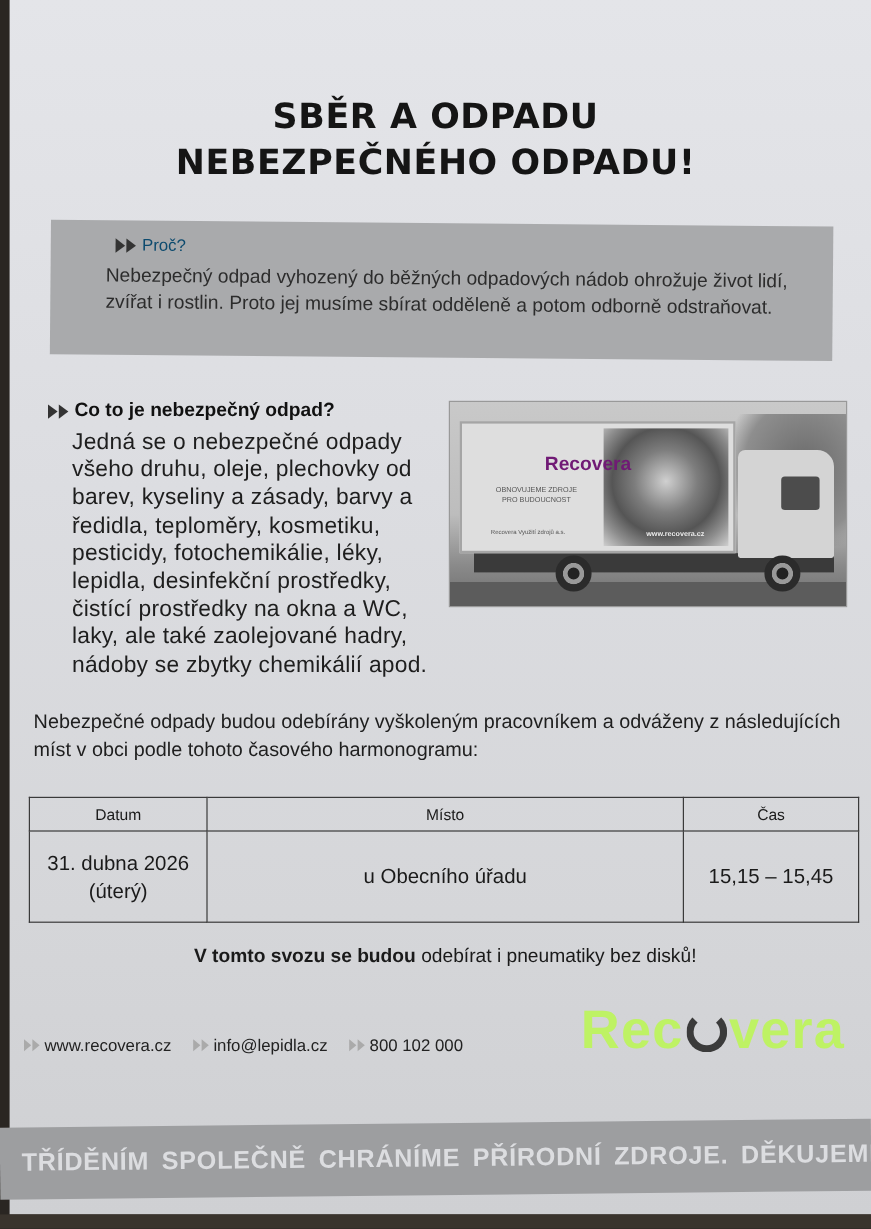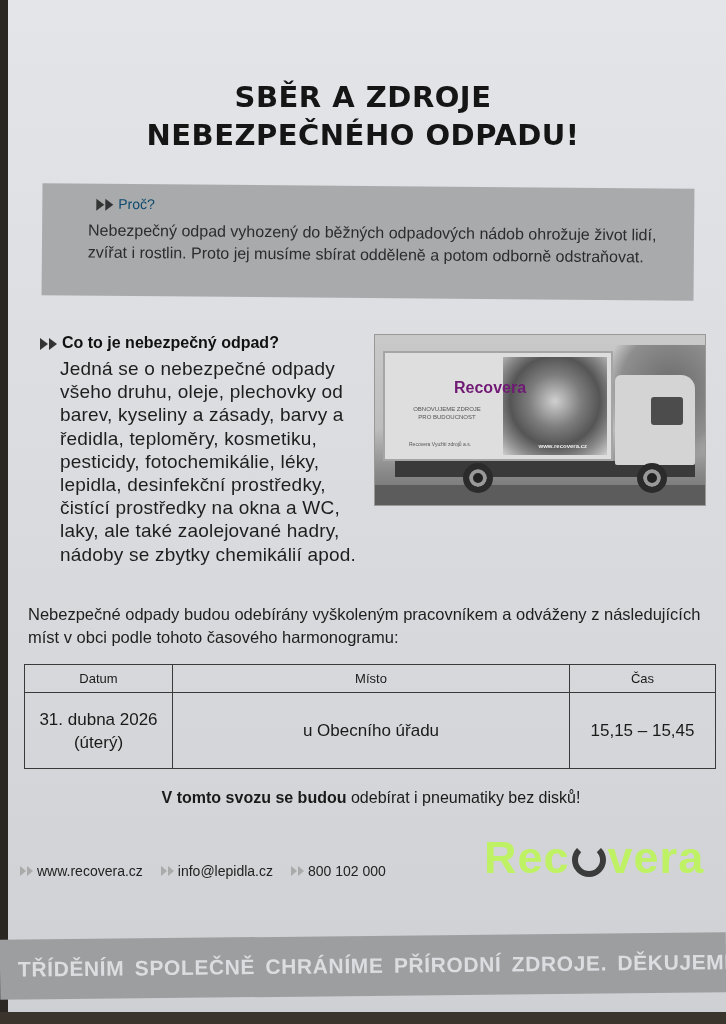--- a/index.html
+++ b/index.html
@@ -68,21 +68,21 @@
     background: #d4d4d4; border-radius: 6px 14px 2px 2px;
   }
   .cab-window { position: absolute; left: 36px; top: 22px; width: 32px; height: 28px; background: #4c4c4c; border-radius: 3px; }
   .chassis { position: absolute; left: 20px; top: 126px; width: 300px; height: 16px; background: #3a3a3a; }
   .wheel { position: absolute; top: 128px; width: 30px; height: 30px; border-radius: 50%; background: #222; border: 6px solid #2b2b2b; box-shadow: inset 0 0 0 4px #999; }
   .wheel.w1 { left: 88px; } .wheel.w2 { left: 262px; }
   .road { position: absolute; left: 0; top: 150px; width: 100%; height: 22px; background: #5c5c5c; }
 
   .intro {
     position: absolute; left: 28px; top: 591px; width: 690px;
-    font-size: 16.5px; line-height: 23px; color: #1e1e1e; margin-top: 12px;
+    font-size: 16.5px; line-height: 23px; color: #1e1e1e;
   }
 
   table.schedule {
     position: absolute; left: 24px; top: 664px; width: 692px;
     border-collapse: collapse; color: #1a1a1a;
   }
   table.schedule th, table.schedule td { border: 1.5px solid #3a3a3a; text-align: center; }
   table.schedule th { height: 28px; font-size: 13px; font-weight: normal; }
   table.schedule td { height: 76px; font-size: 17px; line-height: 23px; }
   .col-date { width: 148px; } .col-time { width: 146px; }
@@ -113,21 +113,21 @@
     position: absolute; left: 18px; top: 18px; font-size: 21px; font-weight: bold;
     color: #dcdde0; letter-spacing: 0.6px; word-spacing: 4px; white-space: nowrap;
   }
 </style>
 </head>
 <body>
 
 <div class="paper"></div>
 <div class="bottom-edge"></div>
 
-<div class="title l1">SBĚR A ZDROJE</div>
+<div class="title l1">SBĚR A ODPADU</div>
 <div class="title l2">NEBEZPEČNÉHO ODPADU!</div>
 
 <div class="why-box">
   <div class="why-heading">
     <span class="bullets">
         <i class="bullet"></i>
         <i class="bullet"></i>
       </span><span>Proč?</span>
   </div>
   <div class="why-text">Nebezpečný odpad vyhozený do běžných odpadových nádob ohrožuje život lidí, zvířat i rostlin. Proto jej musíme sbírat odděleně a potom odborně odstraňovat.</div>

